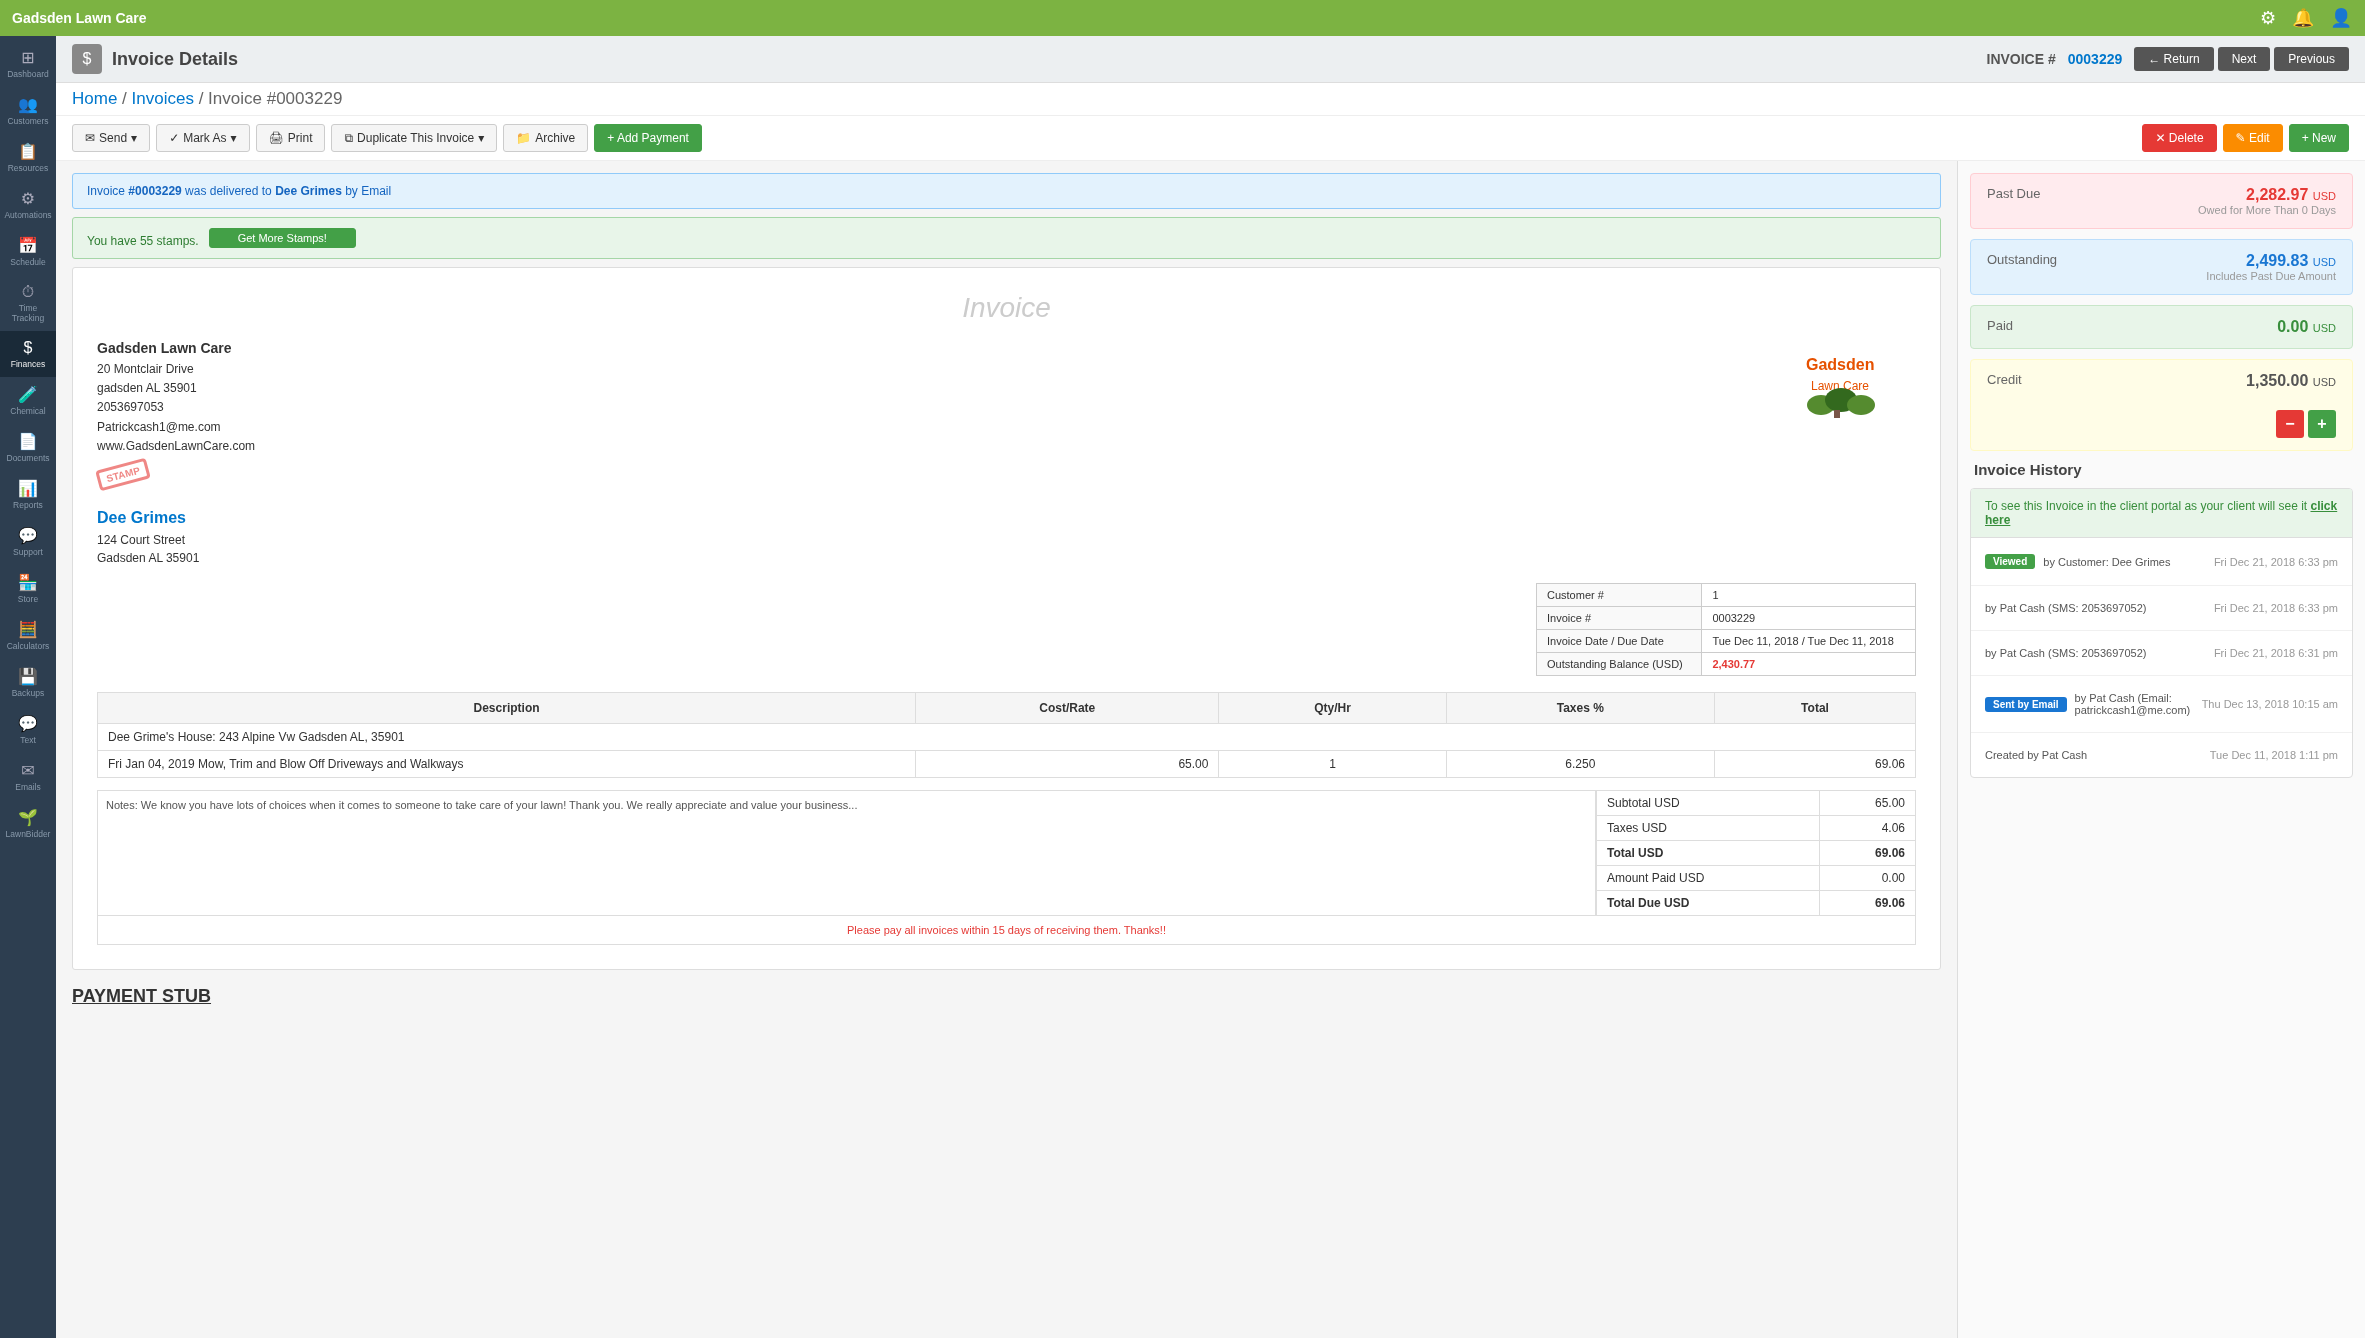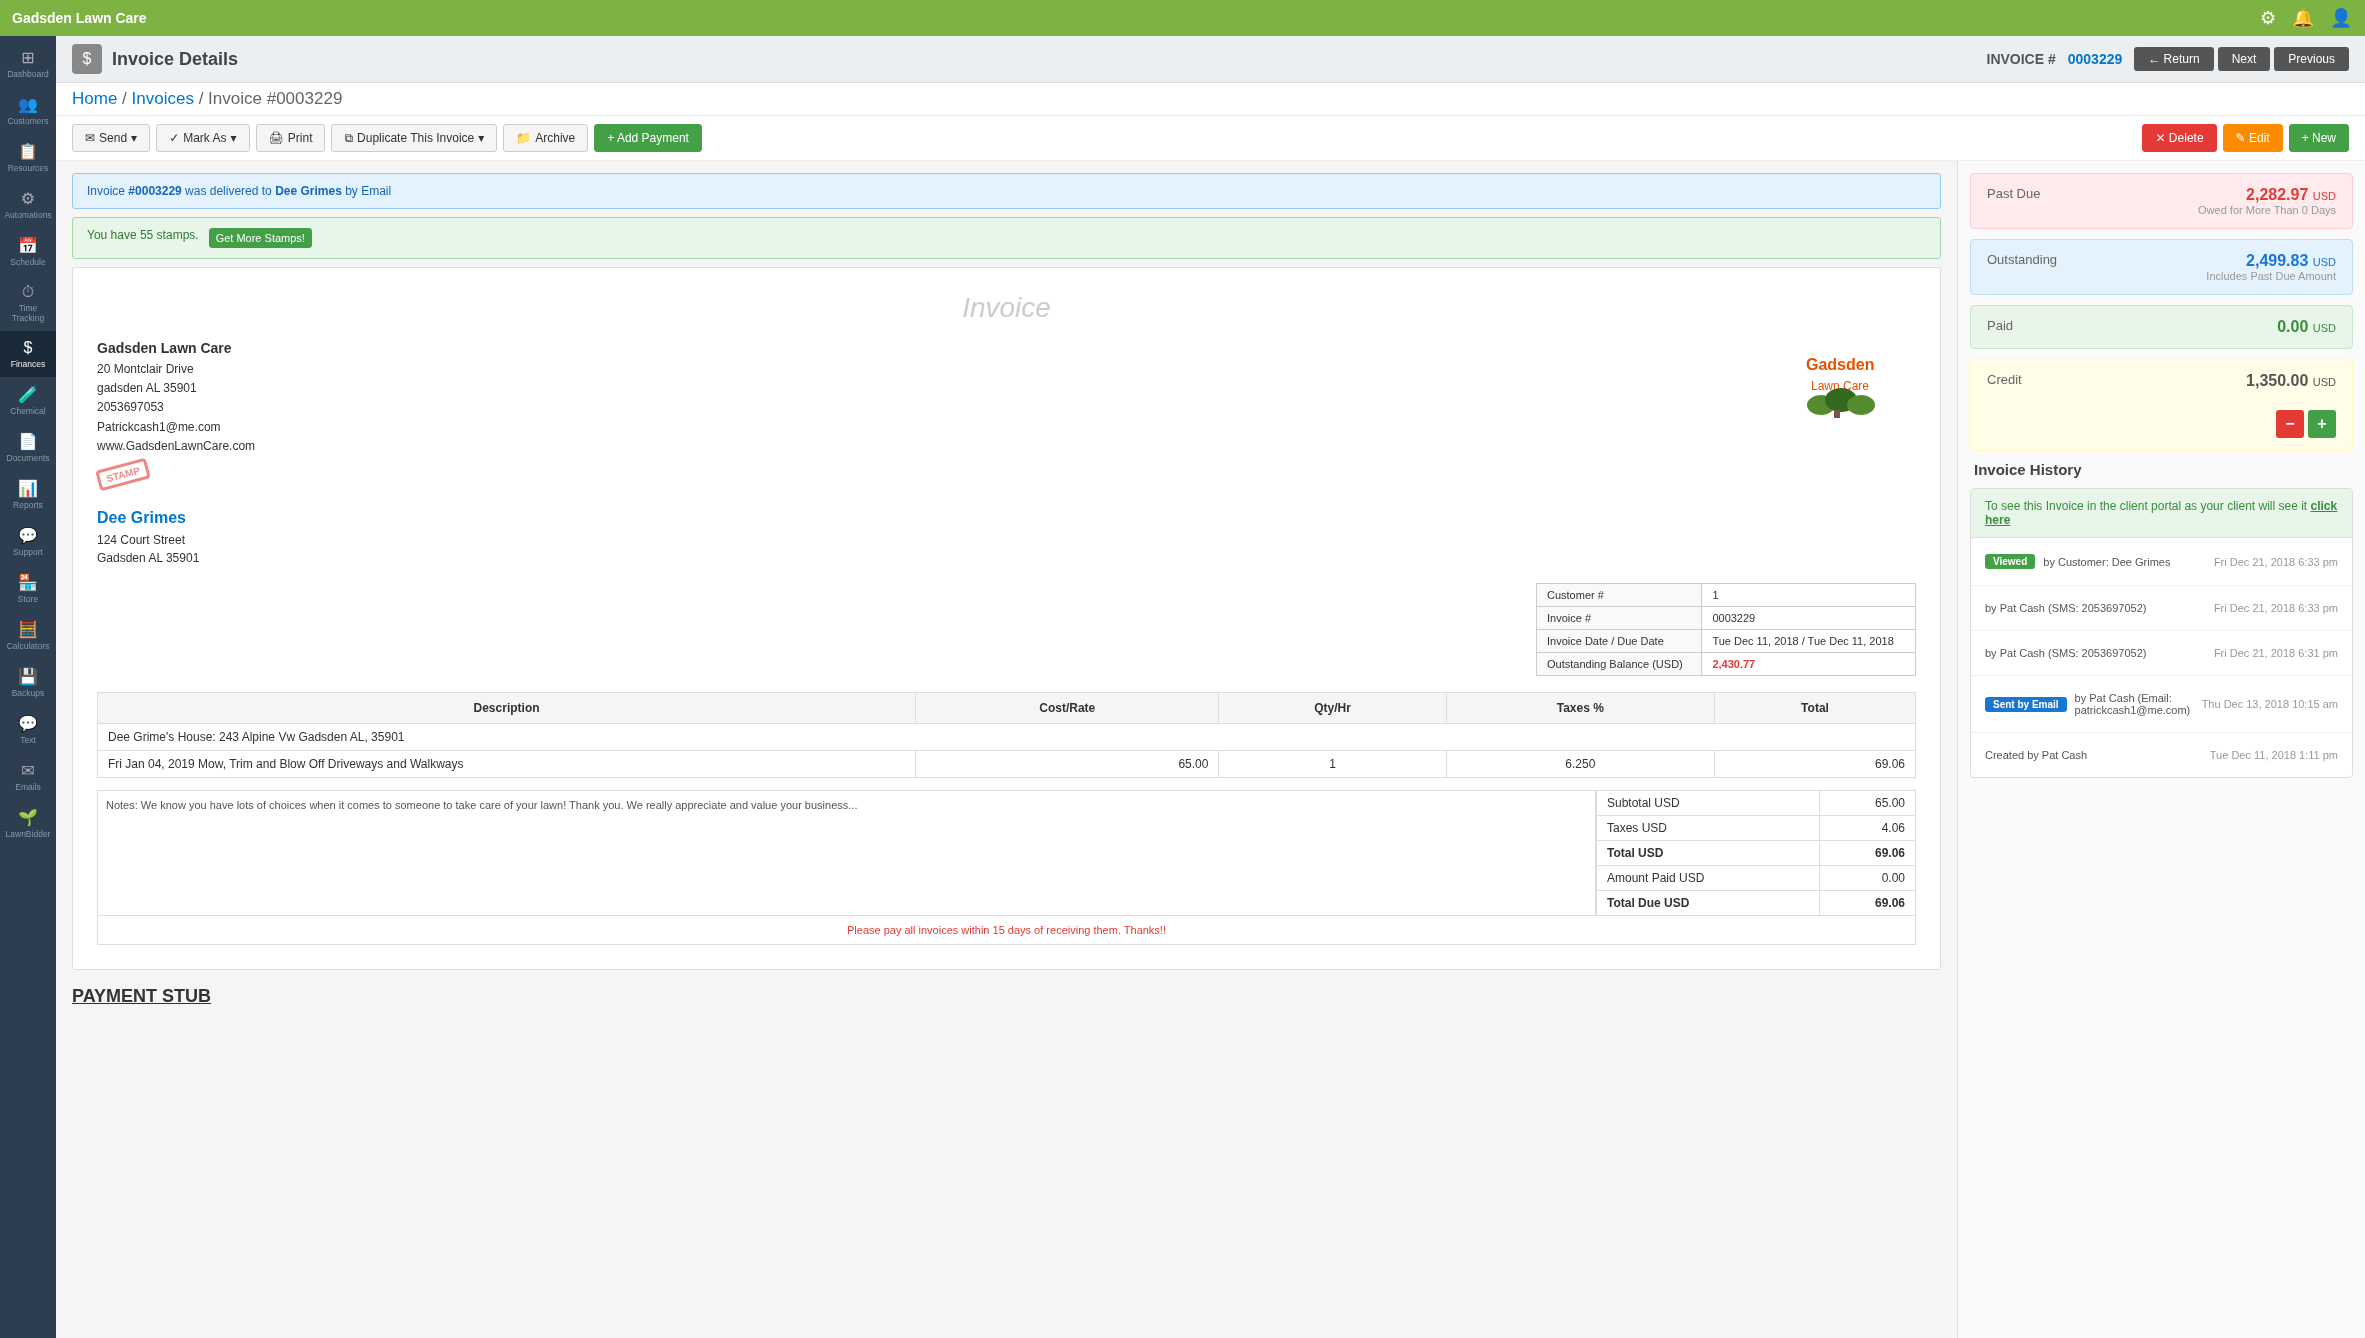--- a/index.html
+++ b/index.html
@@ -49,21 +49,21 @@
     .btn-spacer { flex: 1; }
 
     
     .body-content { flex: 1; display: flex; overflow: hidden; }
     .invoice-main { flex: 1; overflow-y: auto; padding: 12px 16px; }
     .invoice-sidebar { width: 408px; overflow-y: auto; padding: 12px; background: #fafafa; border-left: 1px solid #ddd; flex-shrink: 0; }
 
     
     .alert { padding: 10px 14px; border-radius: 3px; margin-bottom: 8px; font-size: 12px; }
     .alert-info { background: #e3f2fd; border: 1px solid #90caf9; color: #1565c0; }
-    .alert-stamp { background: #e8f5e9; border: 1px solid #a5d6a7; color: #2e7d32; display: flex; align-items: flex-start; gap: 10px; }
+    .alert-stamp { background: #e8f5e9; border: 1px solid #a5d6a7; color: #2e7d32; display: flex; align-items: flex-end; gap: 10px; }
 
     
     .invoice-doc { background: white; border: 1px solid #ddd; border-radius: 3px; padding: 24px; margin-bottom: 12px; }
     .invoice-doc-header { display: flex; justify-content: space-between; align-items: flex-start; margin-bottom: 24px; }
     .company-info { font-size: 12px; line-height: 1.6; }
     .company-name { font-weight: bold; font-size: 14px; margin-bottom: 4px; }
     .customer-info { margin-bottom: 16px; }
     .customer-name { color: #0077cc; font-size: 16px; font-weight: bold; margin-bottom: 4px; }
     .customer-address { font-size: 12px; line-height: 1.5; }
 
@@ -259,21 +259,21 @@
 
     <div class="body-content">
 
       <div class="invoice-main">
 
         <div class="alert alert-info">
           Invoice <strong>#0003229</strong> was delivered to <strong>Dee Grimes</strong> by Email
         </div>
         <div class="alert alert-stamp">
           <span>You have 55 stamps.</span>
-          <button class="btn btn-success" style="padding:3px 6px;font-size:11px;">Get More Stamps!</button>
+          <button class="btn btn-success" style="padding:3px 28px;font-size:11px;">Get More Stamps!</button>
         </div>
 
         <div class="invoice-doc">
           <div style="text-align:center; font-size:28px; color:#ccc; font-style:italic; margin-bottom:16px;">Invoice</div>
 
           <div class="invoice-doc-header">
             <div>
               <div class="company-name">Gadsden Lawn Care</div>
               <div class="company-info">
                 <div>20 Montclair Drive</div>

